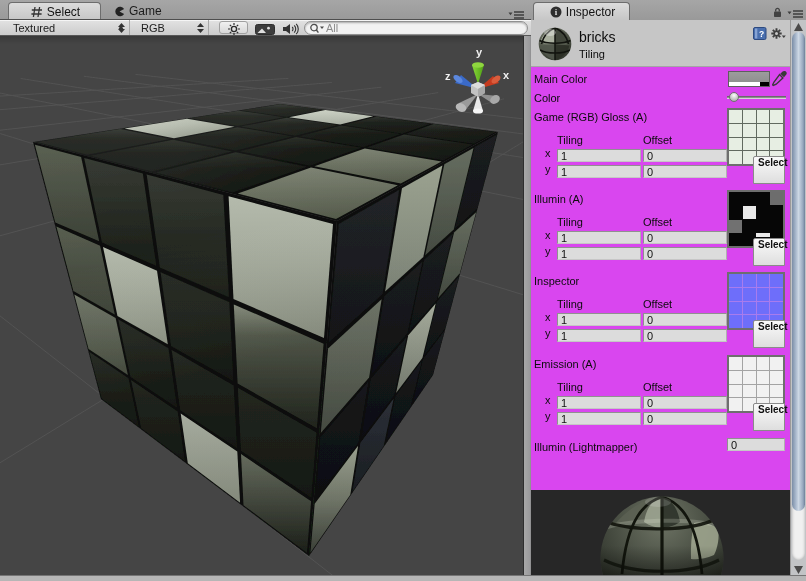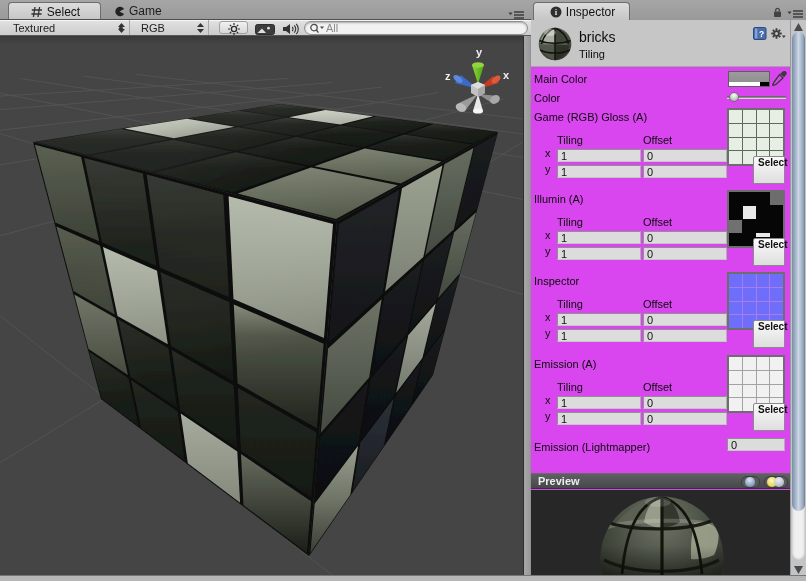--- a/index.html
+++ b/index.html
@@ -468,30 +468,22 @@
       </div>
       <div class="selbtn" style="left:222px;top:383px;width:32px">Select</div>
       <div class="lbl" style="left:26px;top:361px">Tiling</div>
       <div class="lbl" style="left:112px;top:361px">Offset</div>
       <div class="lbl" style="left:14px;top:374px">x</div>
       <div class="fld" style="left:26px;top:376px;width:84px">1</div>
       <div class="fld" style="left:112px;top:376px;width:84px">0</div>
       <div class="lbl" style="left:14px;top:390px">y</div>
       <div class="fld" style="left:26px;top:392px;width:84px">1</div>
       <div class="fld" style="left:112px;top:392px;width:84px">0</div>
-      <div class="lbl" style="left:3px;top:421px">Emission (Lightmapper)</div>
+      <div class="lbl" style="left:3px;top:421px">Illumin (Lightmapper)</div>
       <div class="fld" style="left:196px;top:418px;width:58px;height:13px">0</div>
- </div>
- <div id="prevhead">
-  <div class="lbl" style="left:7px;top:1px;color:#eee;font-weight:bold">Preview</div>
-  <div class="abs" style="left:210px;top:2px;width:19px;height:12px;border-radius:6px;background:#595b5e;border:1px solid #3a3c3e"></div>
-      <div class="abs" style="left:214px;top:3px;width:10px;height:10px;border-radius:50%;background:radial-gradient(circle at 45% 30%,#dde6f2,#8fa6c6 60%,#5f7da8)"></div>
-      <div class="abs" style="left:233px;top:2px;width:24px;height:12px;border-radius:6px;background:#595b5e;border:1px solid #3a3c3e"></div>
-      <div class="abs" style="left:236px;top:3px;width:10px;height:10px;border-radius:50%;background:radial-gradient(circle at 45% 35%,#fef9c8,#ecd84a 65%,#c9b52e)"></div>
-      <div class="abs" style="left:243px;top:3px;width:10px;height:10px;border-radius:50%;background:radial-gradient(circle at 45% 30%,#f2f4f6,#c3c9d2 60%,#9aa2ae);opacity:0.95"></div>
  </div>
  <div id="prevbody">
   <svg class="abs" style="left:69px;top:6px" width="124" height="79" viewBox="0 0 124 79">
         <defs>
           <radialGradient id="ps" cx="0.5" cy="0.2" r="0.92">
             <stop offset="0" stop-color="#6e7465"></stop>
             <stop offset="0.55" stop-color="#3d4238"></stop>
             <stop offset="1" stop-color="#15180f"></stop>
           </radialGradient>
           <clipPath id="psc">

